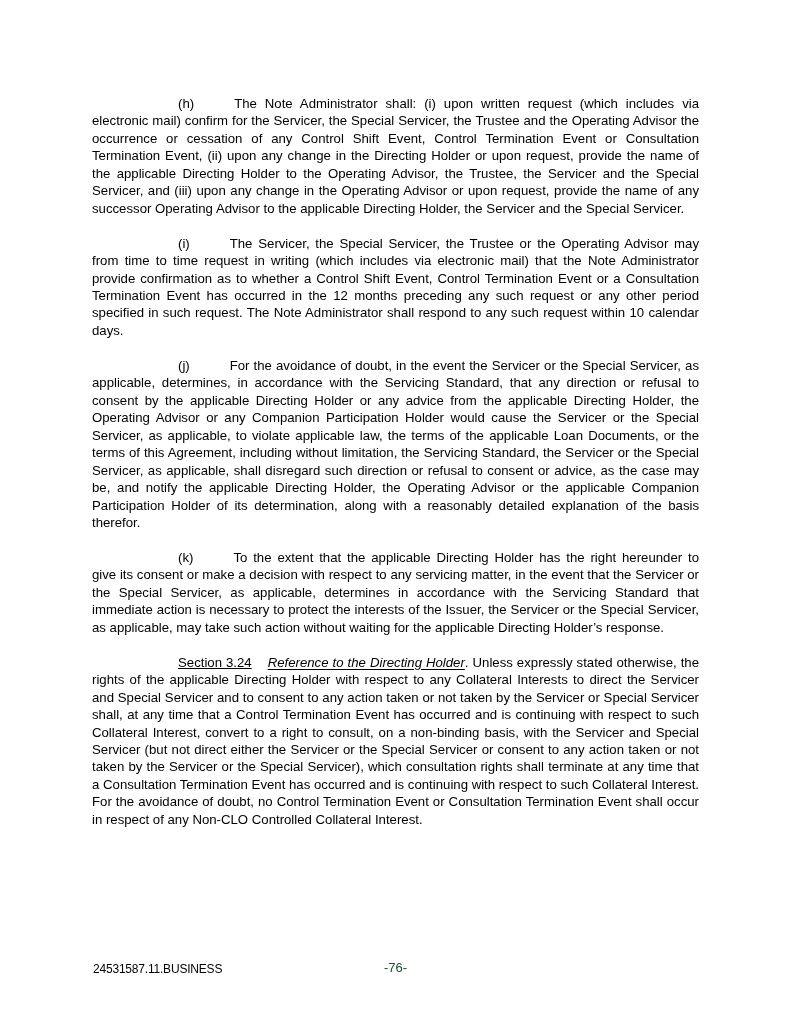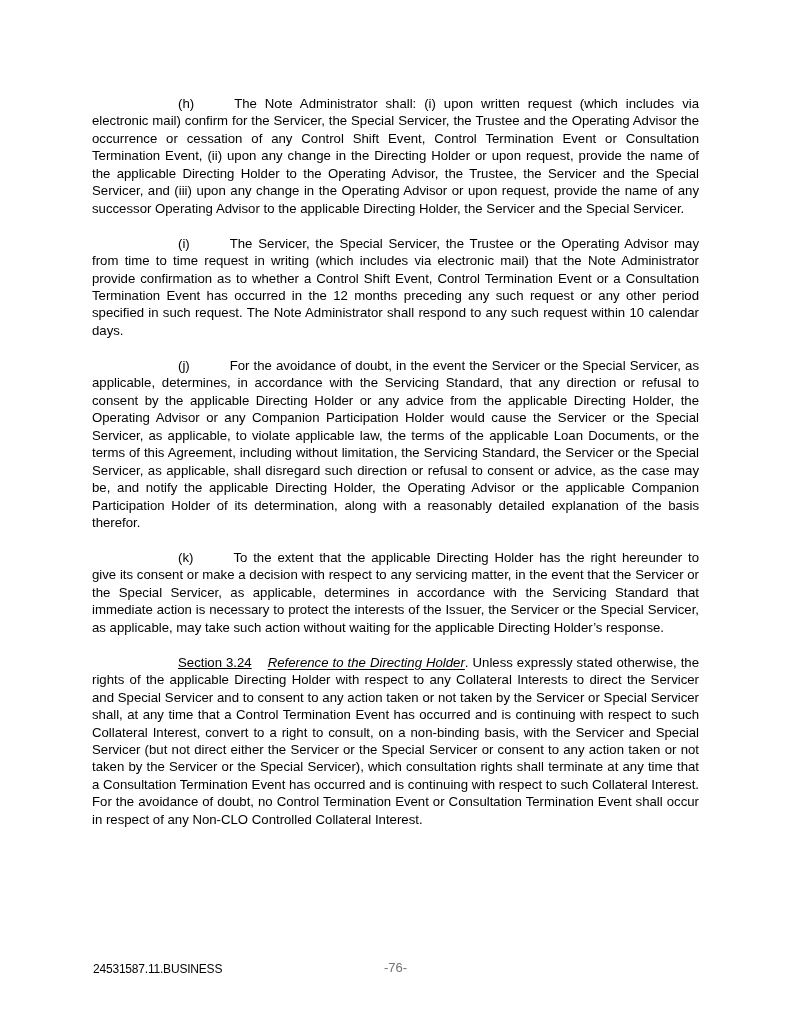--- a/index.html
+++ b/index.html
@@ -59,21 +59,21 @@
     letter-spacing: -0.2px;
     color: #000000;
   }
   .footer-page {
     position: absolute;
     left: 0;
     top: 960px;
     width: 791px;
     text-align: center;
     font-size: 13px;
-    color: #737373;
+    color: #14532d;
   }
 </style>
 </head>
 <body>
 
 <div class="page">
 
   <div class="content">
 
     <p class="para"><span class="plabel">(h)</span><span class="ptext">The Note Administrator shall: (i) upon written request (which includes via electronic mail) confirm for the Servicer, the Special Servicer, the Trustee and the Operating Advisor the occurrence or cessation of any Control Shift Event, Control Termination Event or Consultation Termination Event, (ii) upon any change in the Directing Holder or upon request, provide the name of the applicable Directing Holder to the Operating Advisor, the Trustee, the Servicer and the Special Servicer, and (iii) upon any change in the Operating Advisor or upon request, provide the name of any successor Operating Advisor to the applicable Directing Holder, the Servicer and the Special Servicer.</span></p>

